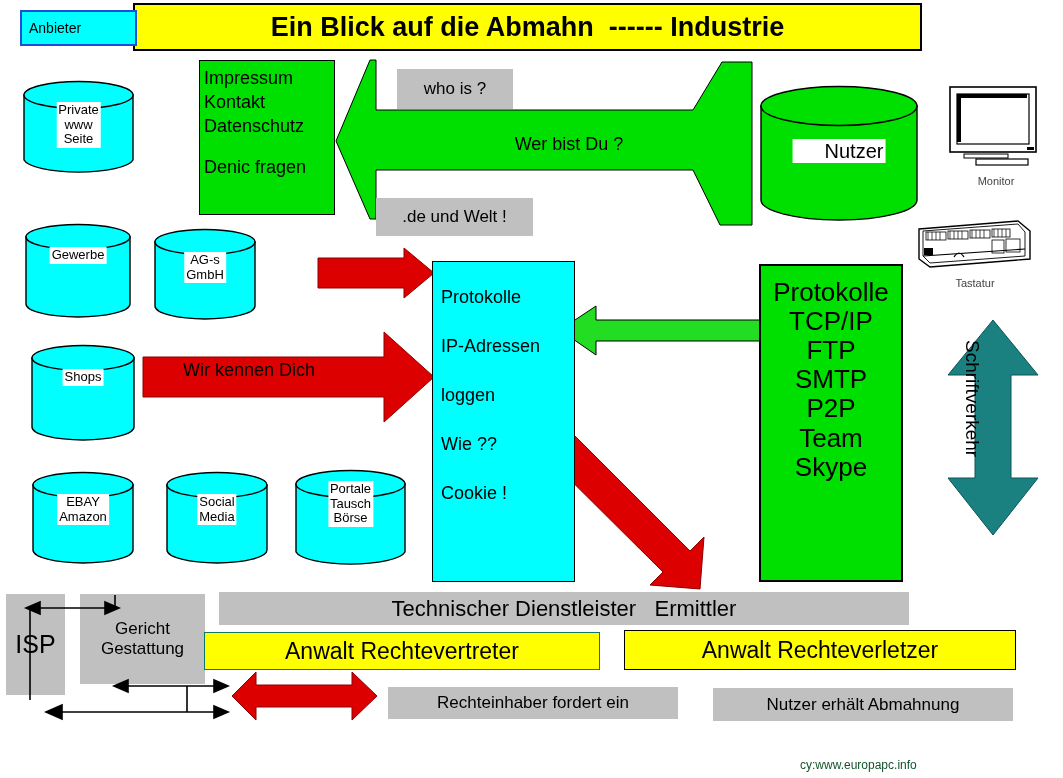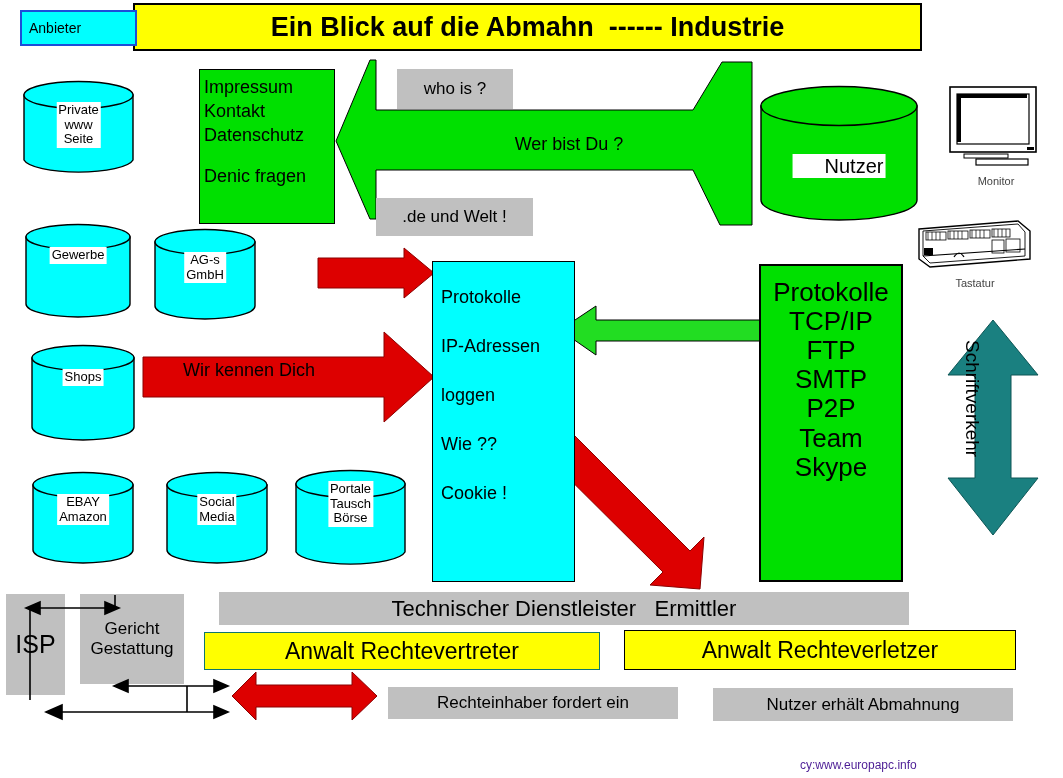--- a/index.html
+++ b/index.html
@@ -60,21 +60,20 @@
     white-space: pre;
     padding: 1px 2px;
     font-size: 13px;
   }
 
   
   #impressum-box {
     left: 199px; top: 60px; width: 136px; height: 155px;
     background: #00e000; border: 1px solid #000000;
     padding: 6px 0 0 4px;
-    margin-top: 9px;
   }
   #impressum-box .line {
     font-size: 18px; color: #000; line-height: 1.32; white-space: pre;
   }
   #impressum-box .gap { height: 18px; }
 
   
   #whois-box  { left: 397px; top: 69px;  width: 116px; height: 40px; }
   #whois-box .t { font-size: 17px; }
   #deundwelt-box { left: 376px; top: 198px; width: 157px; height: 38px; }
@@ -115,21 +114,21 @@
 
   
   #isp-box {
     left: 6px; top: 594px; width: 59px; height: 101px;
     background: #c0c0c0;
     display: flex; align-items: center; justify-content: center;
   }
   #isp-box .t { font-size: 25px; color: #000; }
 
   #gericht-box {
-    left: 80px; top: 594px; width: 104px; height: 90px;
+    left: 80px; top: 594px; width: 125px; height: 90px;
     background: #c0c0c0;
     display: flex; flex-direction: column; align-items: center;
     justify-content: center;
   }
   #gericht-box .t { font-size: 17px; color: #000; line-height: 1.18; }
 
   #techdienst-box {
     left: 219px; top: 592px; width: 690px; height: 33px;
     background: #c0c0c0;
     display: flex; align-items: center; justify-content: center;
@@ -156,21 +155,21 @@
   #rechteinhaber-box .t { font-size: 17px; color: #000; }
 
   #nutzer-abmahnung-box {
     left: 713px; top: 688px; width: 300px; height: 33px;
   }
   #nutzer-abmahnung-box .t { font-size: 17px; color: #000; }
 
   
   #footer-credit {
     left: 800px; top: 758px; width: 200px; height: 16px;
-    font-size: 12px; color: #4c1d95; text-align: left;
+    font-size: 12px; color: #14532d; text-align: left;
   }
 
   
   #wirkennen-label {
     left: 183px; top: 358px; width: 180px; height: 24px;
     font-size: 18px; color: #000;
     display: flex; align-items: center; justify-content: flex-start;
   }
 
   
@@ -279,21 +278,21 @@
   <div class="abs box-gray-plain" id="deundwelt-box">
     <span class="t">.de und Welt !</span>
   </div>
   <div class="abs" id="werbistdu-label">Wer bist Du  ?</div>
 
   <div class="cyl" style="left:759px; top:84px;">
     <svg width="160" height="139" viewBox="0 0 160 139">
       <path d="M2 22 L2 116 A78 20 0 0 0 158 116 L158 22 Z" fill="#00e000" stroke="#000" stroke-width="1.4"></path>
       <ellipse cx="80" cy="22" rx="78" ry="19.5" fill="#00e000" stroke="#000" stroke-width="1.4"></ellipse>
     </svg>
-    <div class="cyl-label" style="top:70px; font-size:20px;padding-left:32px;">Nutzer</div>
+    <div class="cyl-label" style="top:55px; font-size:20px;padding-left:32px;">Nutzer</div>
   </div>
 
   <div class="abs" style="left:948px; top:85px; width:96px; height:96px;">
     <svg width="96" height="84" viewBox="0 0 96 84">
       <rect x="2" y="2" width="86" height="65" fill="#ffffff" stroke="#000" stroke-width="1.6"></rect>
       <rect x="9" y="9" width="72" height="50" fill="#ffffff" stroke="#000" stroke-width="1.2"></rect>
       <rect x="9" y="9" width="70" height="4" fill="#000"></rect>
       <rect x="9" y="9" width="4" height="48" fill="#000"></rect>
       <rect x="16" y="69" width="44" height="4" fill="#ffffff" stroke="#000" stroke-width="1"></rect>
       <rect x="79" y="62" width="7" height="3" fill="#000"></rect>

